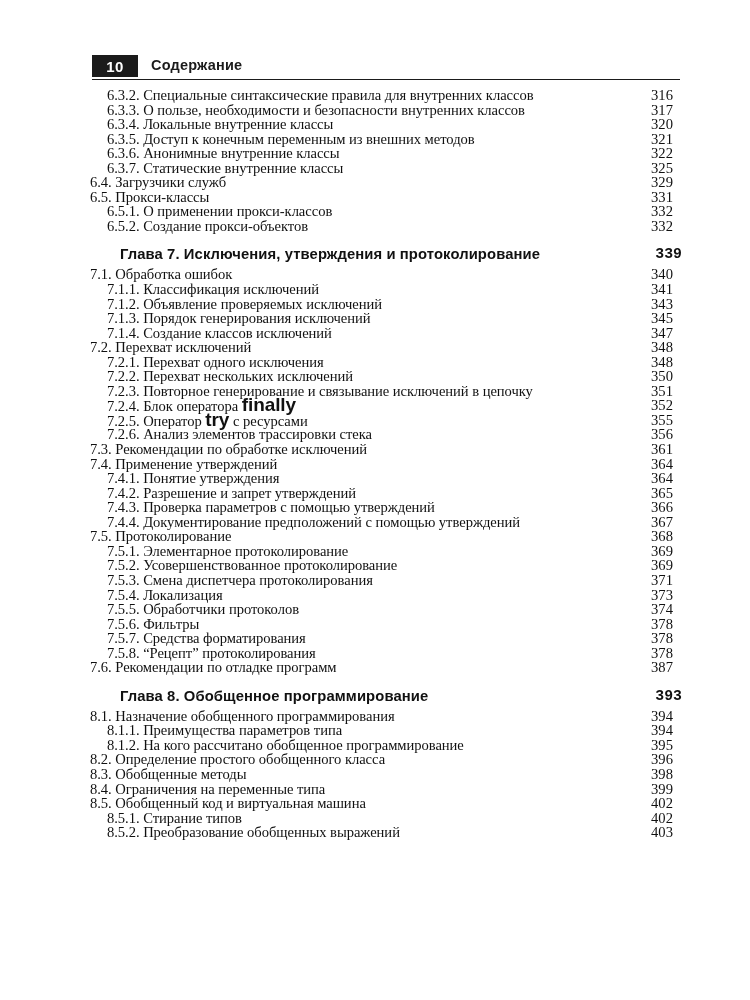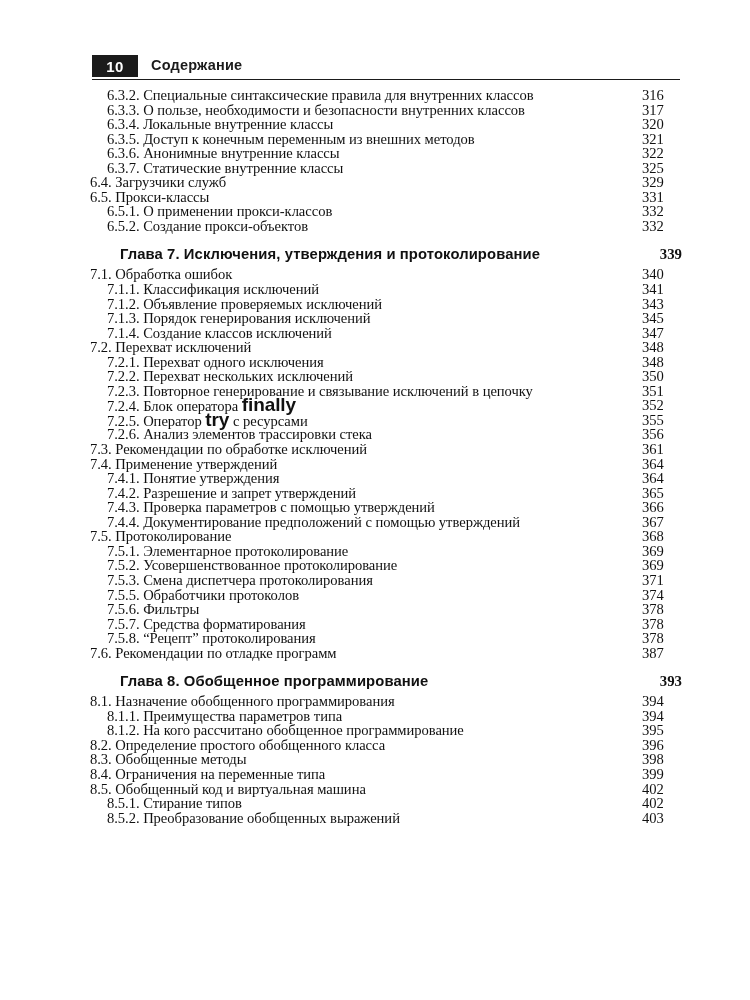--- a/index.html
+++ b/index.html
@@ -87,21 +87,21 @@
     position: absolute;
     top: 0;
     font-size: 14.6px;
     letter-spacing: -0.05px;
   }
   .entry .page-num {
     position: absolute;
     right: 0;
     top: 0;
     font-size: 14.6px;
-    text-align: left;
+    text-align: center;
     width: 40px;
   }
 
   
   .lvl2 .label { left: 2px; }
   .lvl3 .label { left: 19px; }
 
   
   .chapter {
     position: relative;
@@ -121,21 +121,21 @@
     font-size: 14.8px;
     color: #111111;
     letter-spacing: 0.1px;
   }
   .chapter .page-num {
     position: absolute;
     right: 0;
     top: 0;
     width: 40px;
     text-align: right;
-    font-family: Liberation Serif, serif;
+    font-family: Liberation Mono, monospace;
     font-weight: bold;
     font-size: 14.8px;
     color: #111111;
   }
 
   code.kw {
     font-family: Liberation Sans, sans-serif;
     font-weight: bold;
     font-size: 19px;
     letter-spacing: -0.1px;
@@ -279,20 +279,24 @@
       </div>
       <div class="entry lvl3">
         <span class="label">7.5.2. Усовершенствованное протоколирование</span>
         <span class="page-num">369</span>
       </div>
       <div class="entry lvl3">
         <span class="label">7.5.3. Смена диспетчера протоколирования</span>
         <span class="page-num">371</span>
       </div>
       <div class="entry lvl3">
+        <span class="label">7.5.4. Локализация</span>
+        <span class="page-num">373</span>
+      </div>
+      <div class="entry lvl3">
         <span class="label">7.5.5. Обработчики протоколов</span>
         <span class="page-num">374</span>
       </div>
       <div class="entry lvl3">
         <span class="label">7.5.6. Фильтры</span>
         <span class="page-num">378</span>
       </div>
       <div class="entry lvl3">
         <span class="label">7.5.7. Средства форматирования</span>
         <span class="page-num">378</span>

